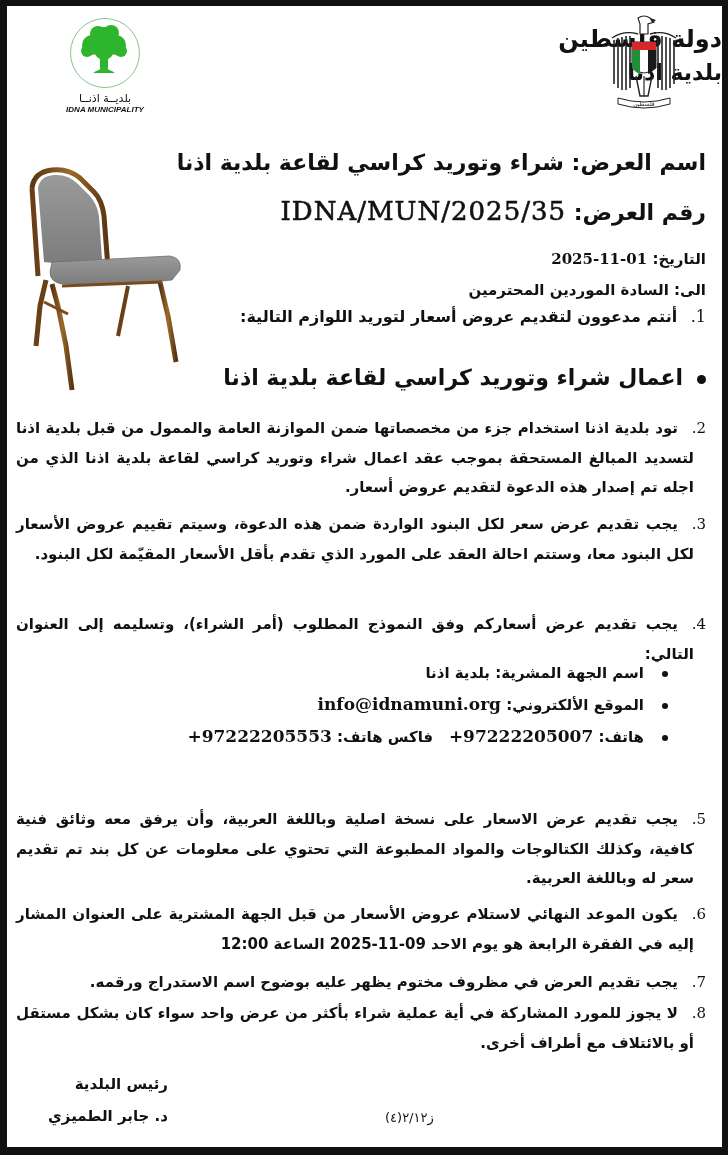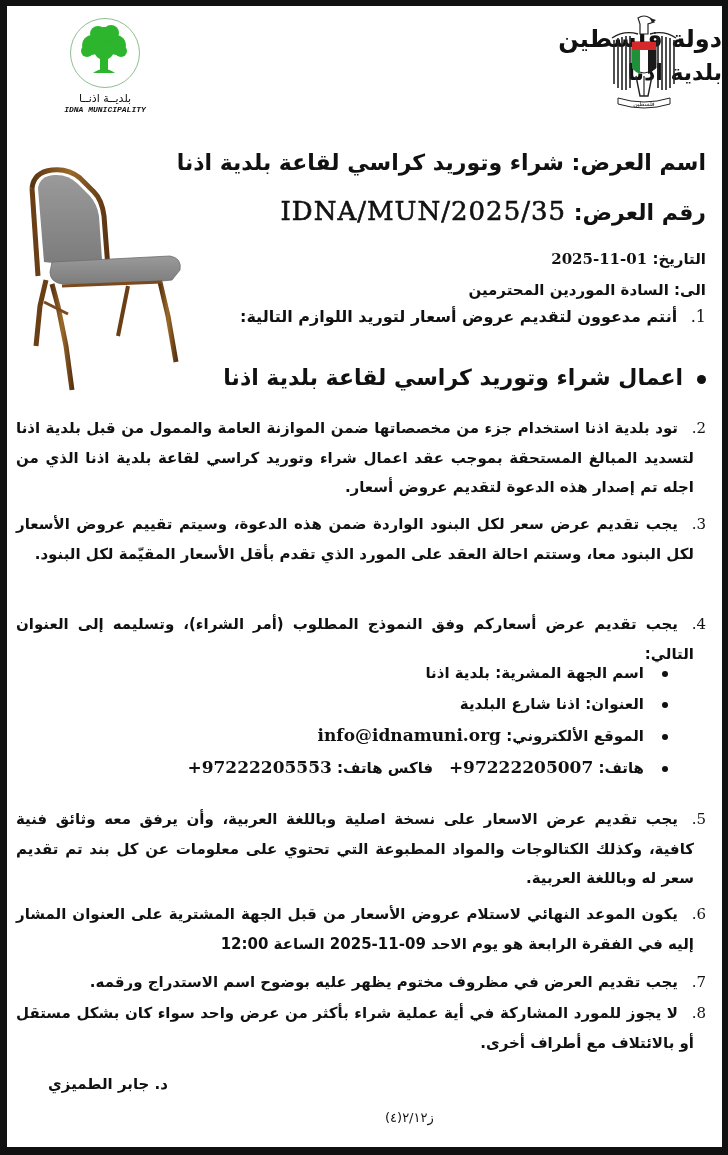--- a/index.html
+++ b/index.html
@@ -64,21 +64,21 @@
       margin-top: 4px;
       letter-spacing: 2px;
       direction: rtl;
     }
     .logo-idna .en {
       font-size: 8px;
       font-weight: bold;
       font-style: italic;
       color: #111;
       direction: ltr;
-      font-family: Liberation Mono, monospace;
+      font-family: Liberation Sans, sans-serif;
     }
 
     .logo-eagle {
       position: absolute;
       right: 38px; top: 6px;
       width: 80px; height: 100px;
     }
 
     
     .rtl { direction: rtl; }
@@ -330,23 +330,20 @@
 <div class="para p4">
   <span class="num">4.</span>
   <span class="txt">يجب تقديم عرض أسعاركم وفق النموذج المطلوب (أمر الشراء)، وتسليمه إلى العنوان التالي:</span>
 </div>
 
 <ul class="sublist">
   <li>
     <span class="b"></span><span>اسم الجهة المشرية:</span> <span>بلدية اذنا</span>
   </li>
   <li>
-    <span class="b"></span><span>العنوان:</span> <span>اذنا شارع البلدية</span>
-  </li>
-  <li>
     <span class="b"></span><span>الموقع الألكتروني:</span> <span class="latin" dir="ltr">info@idnamuni.org</span>
   </li>
   <li>
     <span class="b"></span><span>هاتف:</span> <span class="latin" dir="ltr">+97222205007</span>&nbsp;&nbsp;&nbsp;<span>فاكس هاتف:</span> <span class="latin" dir="ltr">+97222205553</span>
   </li>
 </ul>
 
 <div class="para p5">
   <span class="num">5.</span>
   <span class="txt">يجب تقديم عرض الاسعار على نسخة اصلية وباللغة العربية، وأن يرفق معه وثائق فنية كافية، وكذلك الكتالوجات والمواد المطبوعة التي تحتوي على معلومات عن كل بند تم تقديم سعر له وباللغة العربية.</span>
@@ -361,16 +358,17 @@
   <span class="num">7.</span>
   <span class="txt">يجب تقديم العرض في مظروف مختوم يظهر عليه بوضوح اسم الاستدراج ورقمه.</span>
 </div>
 
 <div class="para p8">
   <span class="num">8.</span>
   <span class="txt">لا يجوز للمورد المشاركة في أية عملية شراء بأكثر من عرض واحد سواء كان بشكل مستقل أو بالائتلاف مع أطراف أخرى.</span>
 </div>
 
 <div class="signature">
+  <div>رئيس البلدية</div>
   <div>د. جابر الطميزي</div>
 </div>
 
 <div class="footer-ref">ز٢/١٢(٤)</div>
 
 </body></html>

